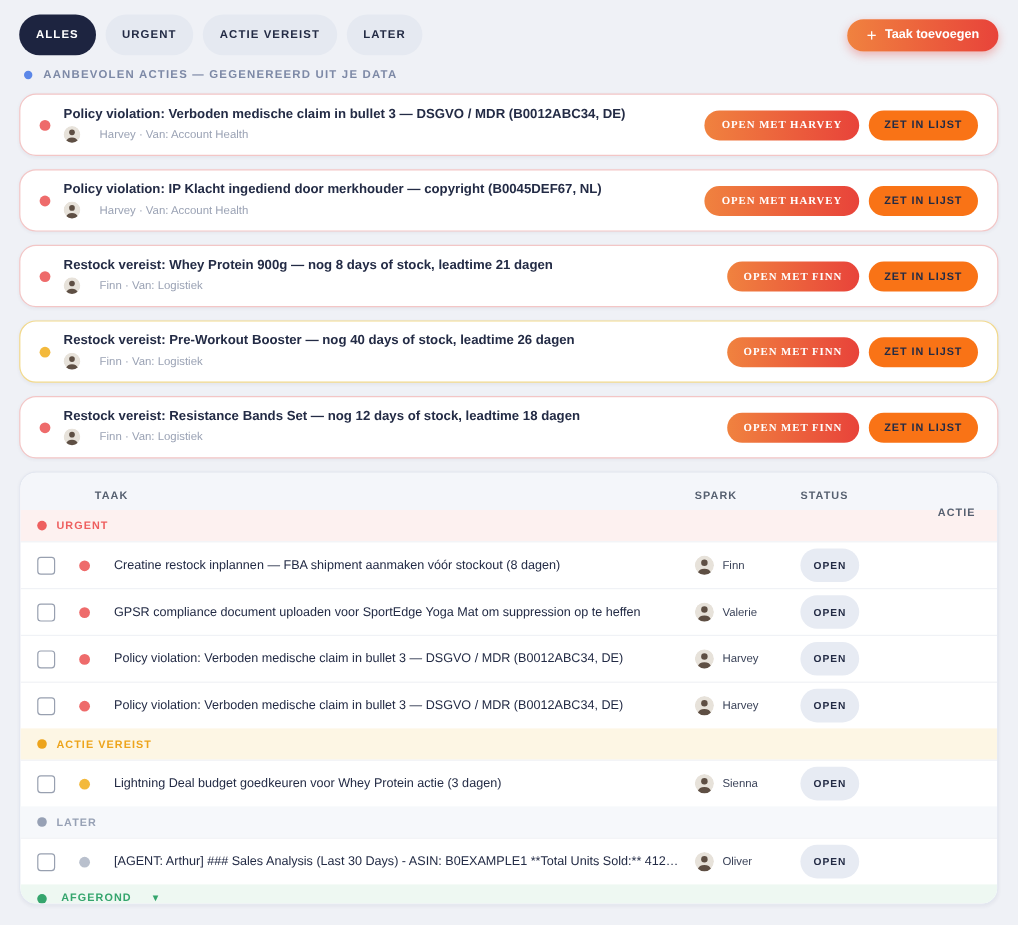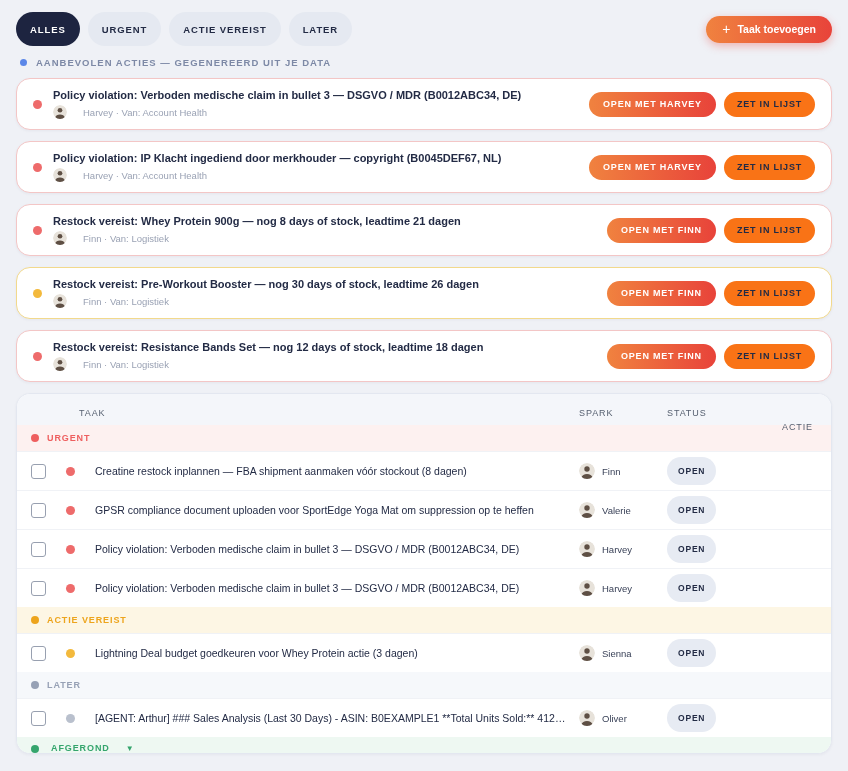--- a/index.html
+++ b/index.html
@@ -52,36 +52,36 @@
   .card-title {
     font-size:11px; font-weight:bold; color:#232b45;
     white-space:nowrap; overflow:hidden; text-overflow:ellipsis;
   }
   .card-meta { display:flex; align-items:center; gap:16px; margin-top:4px; color:#9aa2b4; font-size:9.5px; }
   .avatar { flex:none; display:block; border-radius:50%; }
   .card-actions { display:flex; gap:8px; flex:none; }
   .btn-primary {
     height:25px; padding:0 14px; border:none; border-radius:999px;
     background:linear-gradient(90deg,#f0823f,#e8433a); color:#fff;
-    font-family:Liberation Sans, sans-serif; font-size:9px; font-weight:bold; letter-spacing:0.8px;
+    font-family:Liberation Serif, serif; font-size:9px; font-weight:bold; letter-spacing:0.8px;
     display:flex; align-items:center; cursor:pointer;
   }
   .btn-secondary {
     height:25px; padding:0 13px; border:none; border-radius:999px;
     background:#f97316; color:#232b45;
     font-family:inherit; font-size:9px; font-weight:bold; letter-spacing:0.8px;
     display:flex; align-items:center; cursor:pointer;
   }
   
   .table-card {
     margin-top:6px; background:#fff; border:1px solid #e3e7f0; border-radius:14px;
     overflow:hidden; box-shadow:0 1px 3px rgba(35,43,69,0.05);
   }
   .tgrid { display:grid; grid-template-columns:minmax(0,1fr) 88px 102px 62px; align-items:center; }
-  .thead { height:31px; background:#f4f6fa; color:#566070; font-size:9px; font-weight:normal; letter-spacing:0.9px; }
+  .thead { height:31px; background:#f4f6fa; color:#566070; font-size:9px; font-weight:bold; letter-spacing:0.9px; }
   .thead .h-task { padding-left:62px; }
   .thead .h-action { text-align:right; padding-right:18px;margin-top:28px; }
   .section-row { height:26px; display:flex; align-items:center; gap:8px; padding-left:14px;
     font-size:9px; font-weight:bold; letter-spacing:0.9px; cursor:default; }
   .section-row .sdot { width:8px; height:8px; border-radius:50%; background:currentColor; flex:none; }
   .section-row.tone-red { background:#fdf1f0; color:#ee5f5f; }
   .section-row.tone-yellow { background:#fdf6e4; color:#eda41c; }
   .section-row.tone-gray { background:#f6f8fb; color:#97a1b5; }
   .trow { height:39px; border-top:1px solid #f0f2f6; cursor:pointer; }
   .cell-task { display:flex; align-items:center; gap:20px; padding-left:14px; min-width:0; }
@@ -178,21 +178,21 @@
       </div>
       <div class="card-actions">
         <button class="btn-primary">OPEN MET FINN</button>
         <button class="btn-secondary">ZET IN LIJST</button>
       </div>
     </div>
 
     <div class="card tone-yellow">
       <span class="dot tone-yellow"></span>
       <div class="card-main">
-        <div class="card-title">Restock vereist: Pre-Workout Booster — nog 30 days of stock, leadtime 26 dagen</div>
+        <div class="card-title">Restock vereist: Pre-Workout Booster — nog 40 days of stock, leadtime 26 dagen</div>
         <div class="card-meta">
           <svg class="avatar" width="14" height="14" viewBox="0 0 16 16">
             <circle cx="8" cy="8" r="8" fill="#e7e2da"></circle>
             <circle cx="8" cy="6" r="2.7" fill="#5e4f44"></circle>
             <path d="M2.4 14.6a5.8 5 0 0 1 11.2 0 8 8 0 0 1-11.2 0z" fill="#5e4f44"></path>
           </svg>
           <span>Finn · Van: Logistiek</span>
         </div>
       </div>
       <div class="card-actions">

